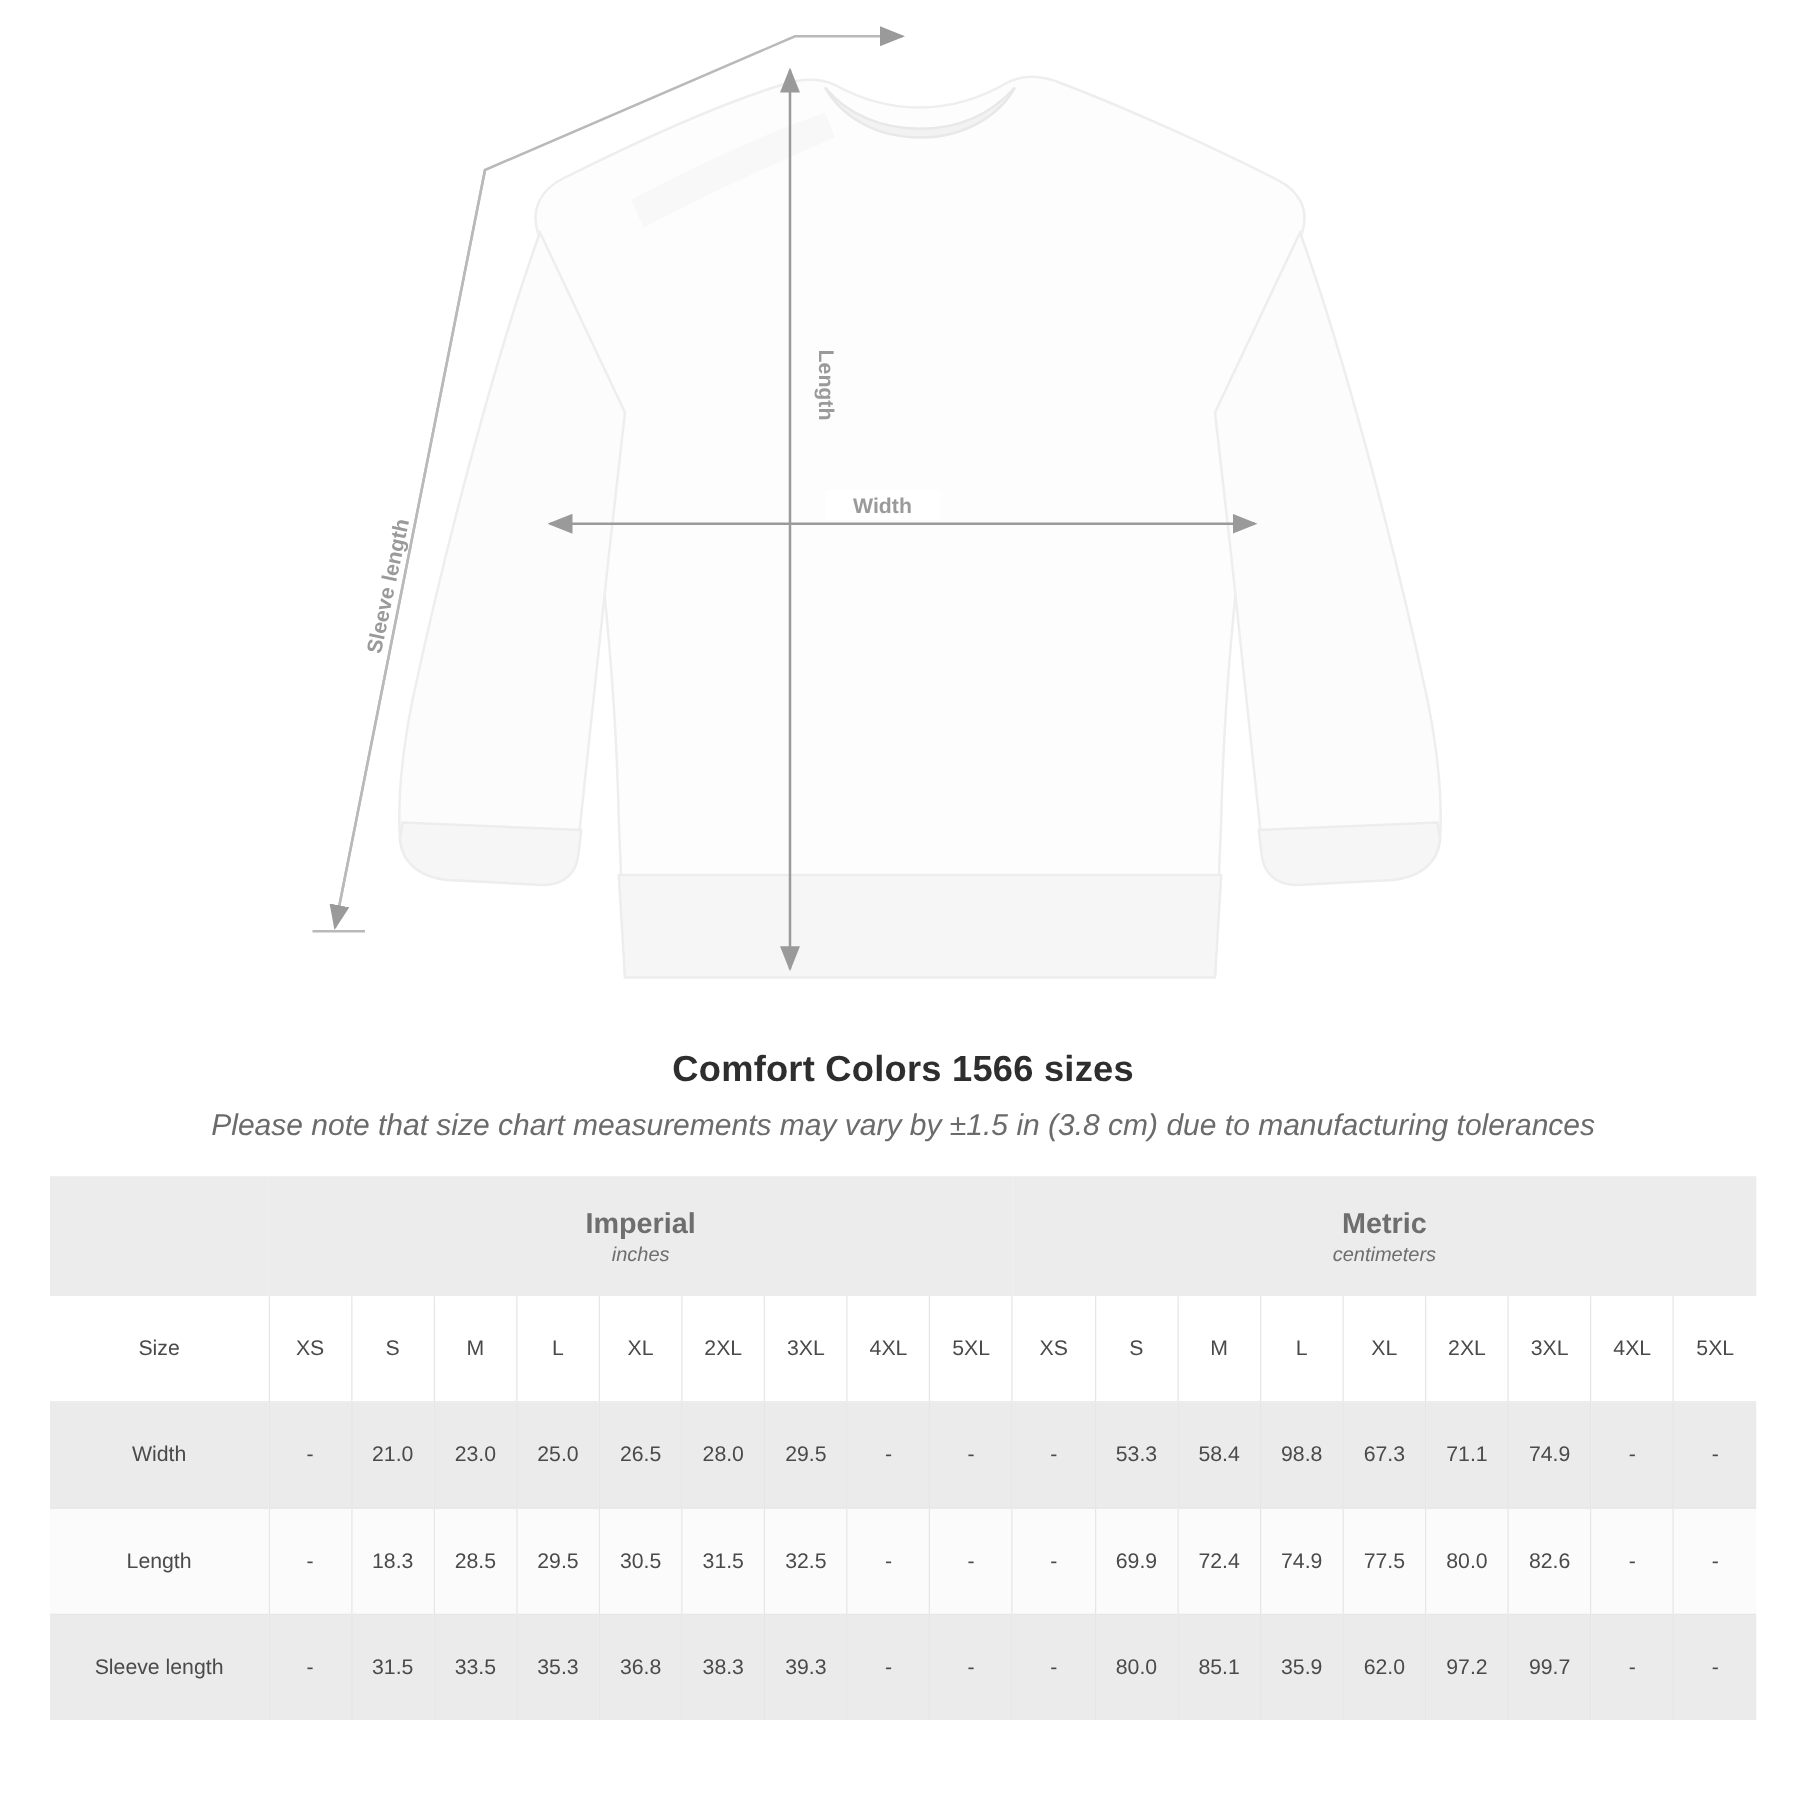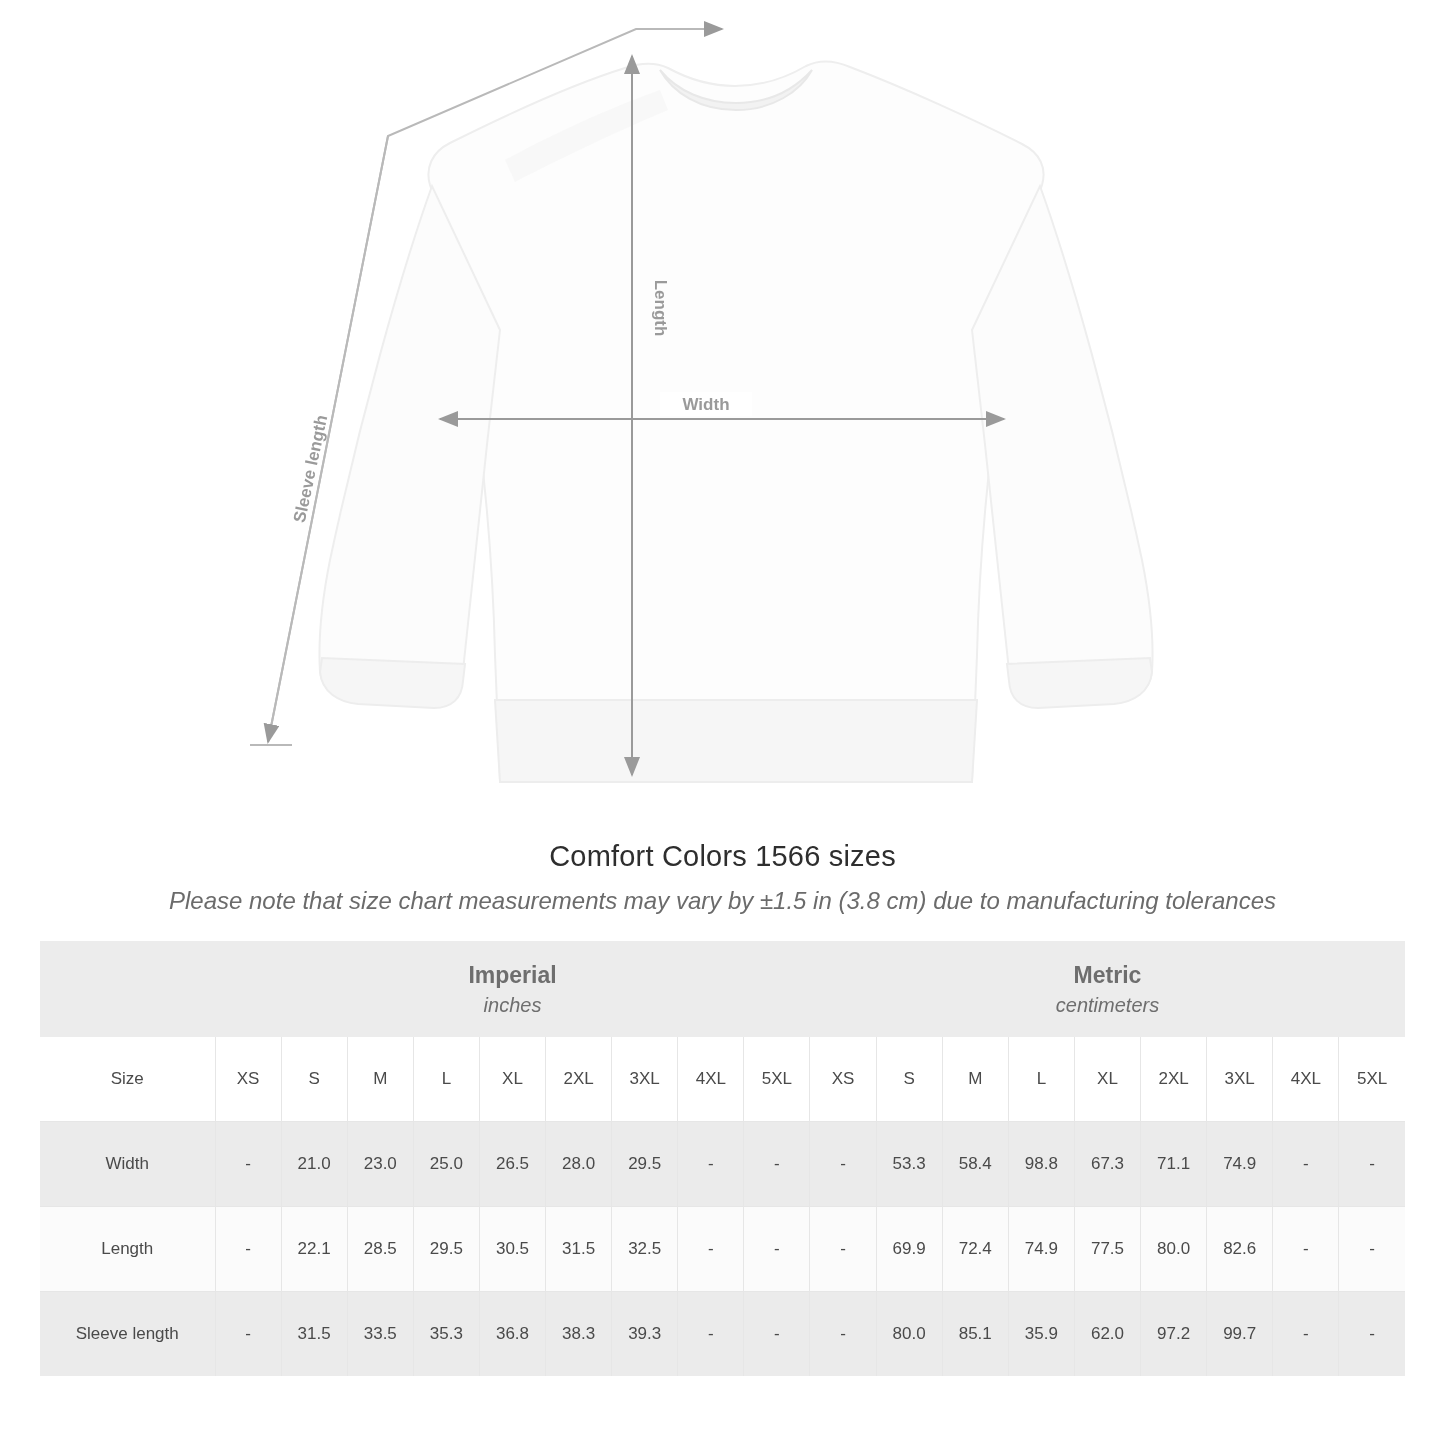--- a/index.html
+++ b/index.html
@@ -36,21 +36,21 @@
     font-size: 17px;
   }
 
   
   .title-block {
     text-align: center;
     padding-top: 10px;
   }
   .chart-title {
     font-size: 29px;
-    font-weight: normal;
+    font-weight: bold;
     color: #2e2e2e;
     letter-spacing: 0.2px;
   }
   .chart-note {
     margin-top: 14px;
     font-size: 24px;
     font-style: italic;
     color: #6b6b6b;
   }
 
@@ -76,21 +76,21 @@
     height: 96px;
     vertical-align: middle;
   }
   .unit-name {
     font-size: 23px;
     font-weight: bold;
     color: #6e6e6e;
     line-height: 1.25;
   }
   .unit-sub {
-    font-size: 20px;
+    font-size: 16px;
     font-style: italic;
     color: #6e6e6e;
     margin-top: 4px;
   }
   .hdr-row td {
     background: #ffffff;
     height: 84px;
     font-weight: bold;
     color: #555555;
     font-size: 16px;
@@ -260,21 +260,21 @@
           <td>67.3</td>
           <td>71.1</td>
           <td>74.9</td>
           <td>-</td>
           <td>-</td>
         </tr>
 
         <tr class="data-row row-plain">
           <td class="row-label">Length</td>
           <td>-</td>
-          <td>22.1</td>
+          <td>18.3</td>
           <td>28.5</td>
           <td>29.5</td>
           <td>30.5</td>
           <td>31.5</td>
           <td>32.5</td>
           <td>-</td>
           <td>-</td>
           <td>-</td>
           <td>69.9</td>
           <td>72.4</td>

